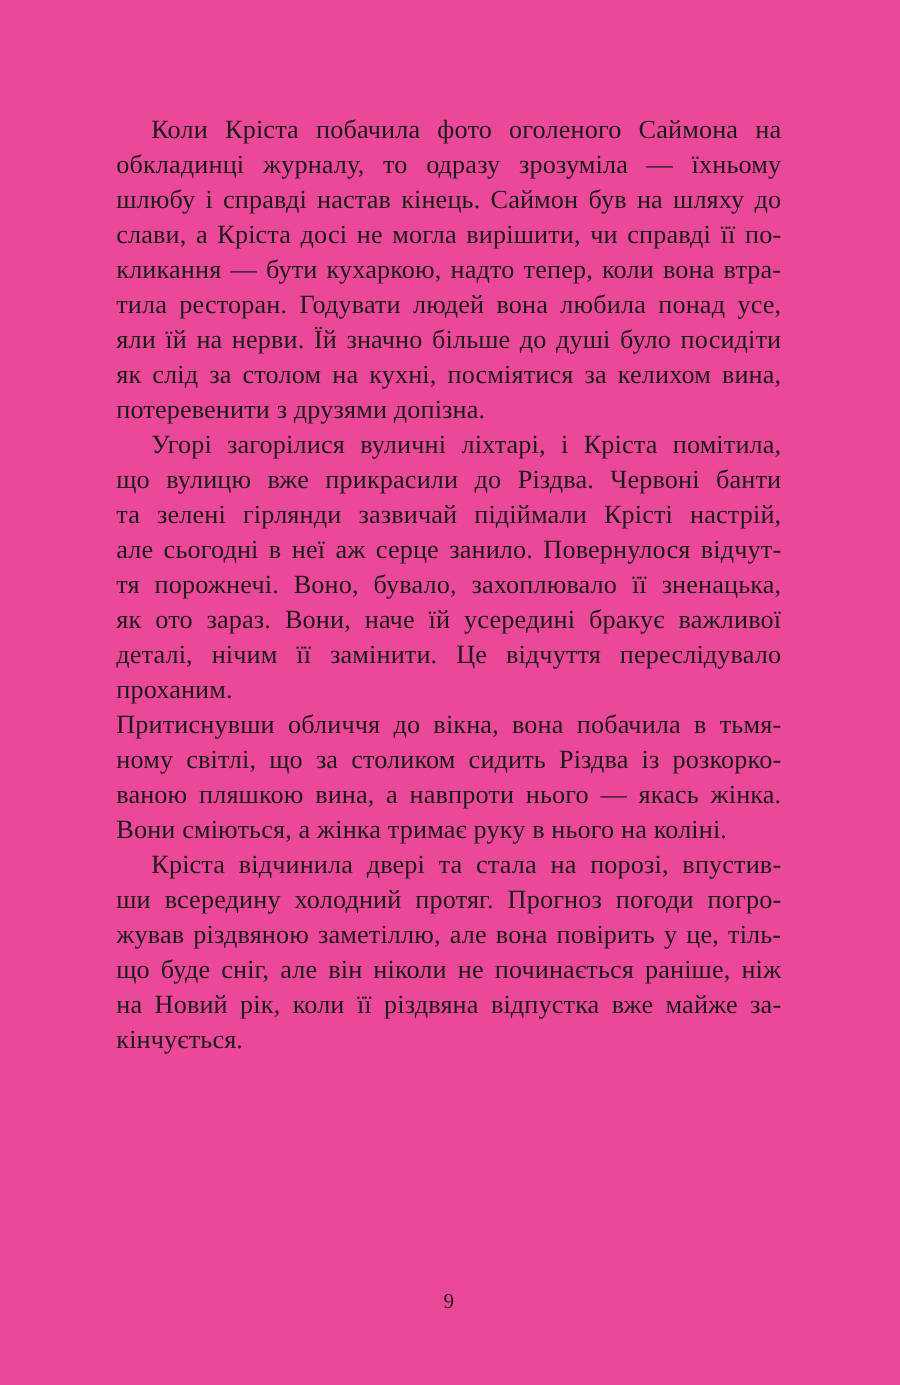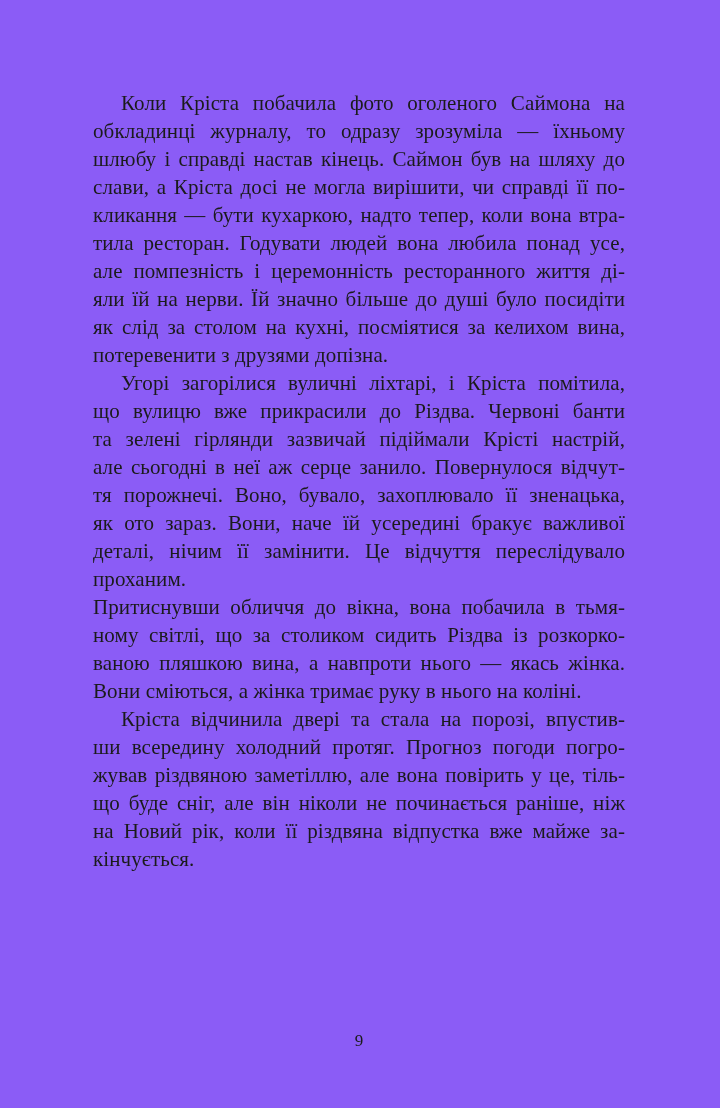--- a/index.html
+++ b/index.html
@@ -8,21 +8,21 @@
     height: 1108px;
     background: #ffffff;
     position: relative;
     overflow: hidden;
     font-family: "Liberation Serif", "DejaVu Serif", serif;
     color: #1b1b1b;
   }
   .page {
     position: absolute;
     inset: 0;
-    background: #8b5cf6;
+    background: #ec4899;
   }
   .text-block {
     position: absolute;
     left: 93px;
     top: 89px;
     width: 532px;
     font-size: 21px;
     line-height: 28px;
     letter-spacing: 0.1px;
   }
@@ -54,21 +54,20 @@
 
 <div class="page">
   <main class="text-block">
       <div class="paragraph">
         <div class="line first">Коли Кріста побачила фото оголеного Саймона на</div>
         <div class="line">обкладинці журналу, то одразу зрозуміла — їхньому</div>
         <div class="line">шлюбу і справді настав кінець. Саймон був на шляху до</div>
         <div class="line">слави, а Кріста досі не могла вирішити, чи справді її по-</div>
         <div class="line">кликання — бути кухаркою, надто тепер, коли вона втра-</div>
         <div class="line">тила ресторан. Годувати людей вона любила понад усе,</div>
-        <div class="line">але помпезність і церемонність ресторанного життя ді-</div>
         <div class="line">яли їй на нерви. Їй значно більше до душі було посидіти</div>
         <div class="line">як слід за столом на кухні, посміятися за келихом вина,</div>
         <div class="line last">потеревенити з друзями допізна.</div>
       </div>
       <div class="paragraph">
         <div class="line first">Угорі загорілися вуличні ліхтарі, і Кріста помітила,</div>
         <div class="line">що вулицю вже прикрасили до Різдва. Червоні банти</div>
         <div class="line">та зелені гірлянди зазвичай підіймали Крісті настрій,</div>
         <div class="line">але сьогодні в неї аж серце занило. Повернулося відчут-</div>
         <div class="line">тя порожнечі. Воно, бувало, захоплювало її зненацька,</div>

